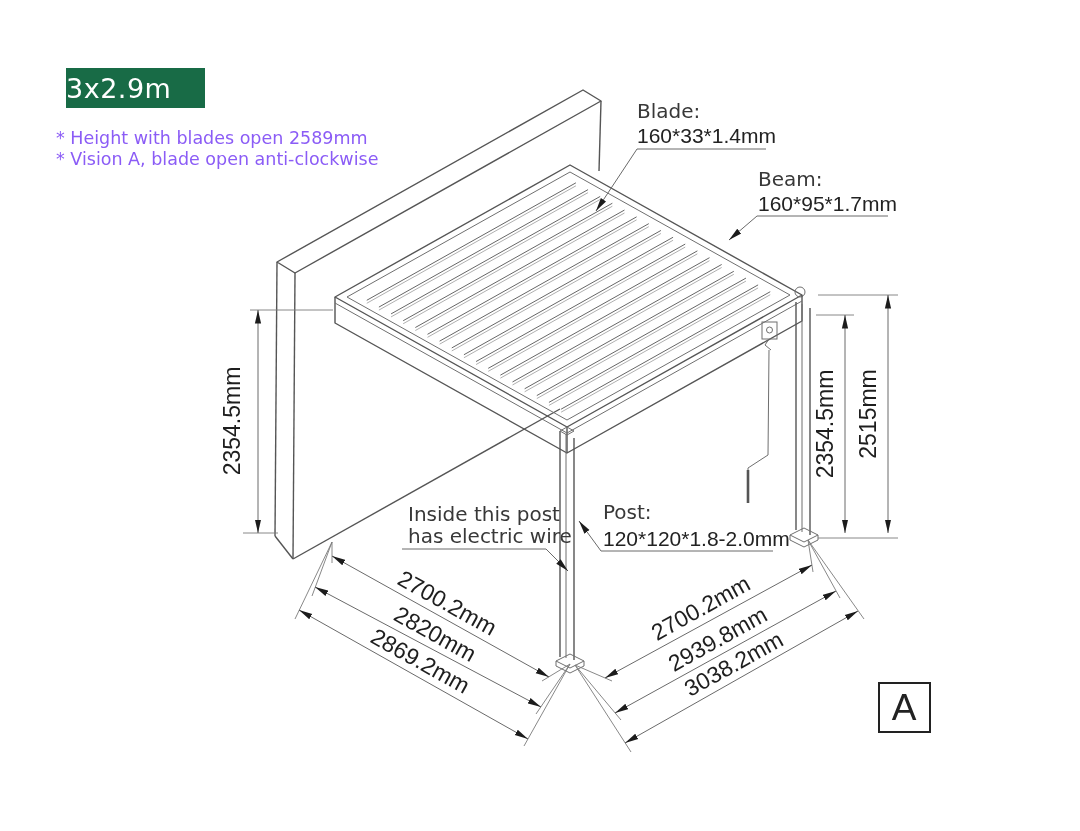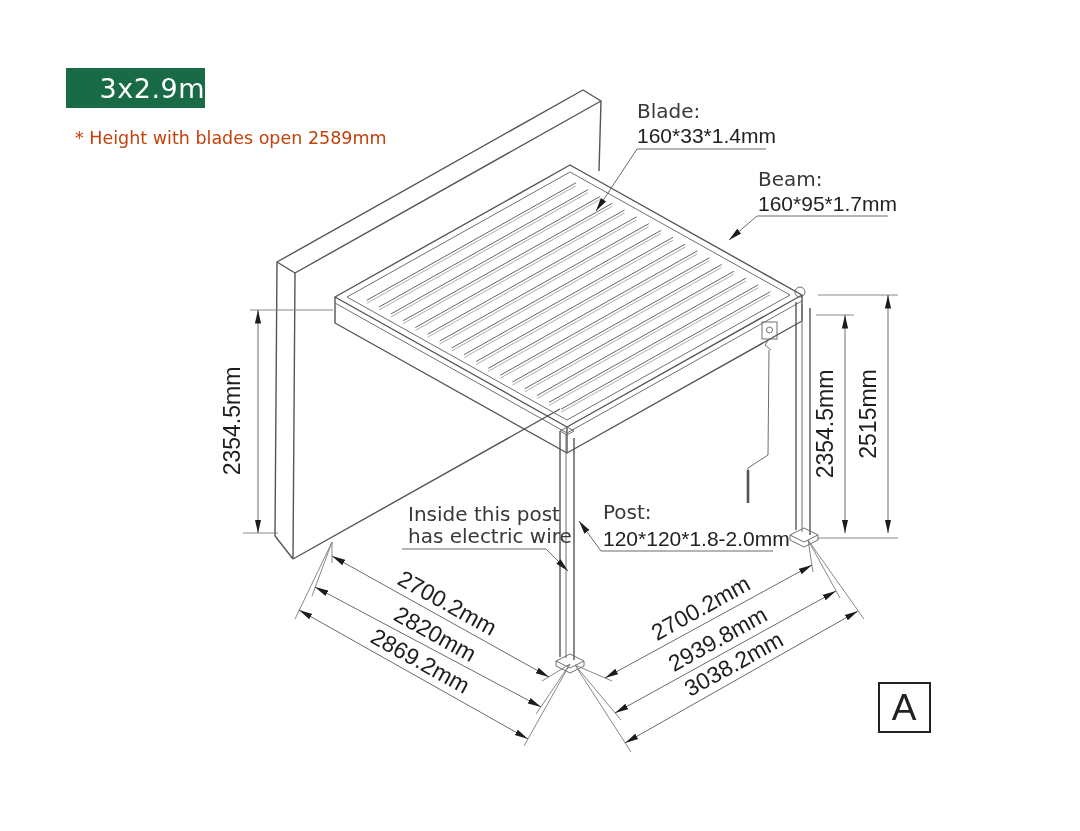--- a/index.html
+++ b/index.html
@@ -1,22 +1,22 @@
 <!DOCTYPE html>
 <html><head>
 <meta charset="utf-8">
 <style>
   html,body{margin:0;padding:0;background:#ffffff;}
   body{width:1080px;height:831px;position:relative;overflow:hidden;
        font-family:"DejaVu Sans",sans-serif;}
   .stage{position:absolute;inset:0;}
   .badge{position:absolute;left:66px;top:68px;width:139px;height:40px;
-         display:flex;align-items:center;justify-content:flex-end;
+         display:flex;align-items:center;justify-content:flex-start;
          color:#ffffff;font-size:27px;letter-spacing:0.5px;}
-  .notes{position:absolute;left:75px;top:128px;color:#c2410c;
+  .notes{position:absolute;left:56px;top:128px;color:#8b5cf6;
          font-size:17.5px;line-height:20.5px;white-space:nowrap;}
   .notes .indent{padding-left:17px;}
   svg{position:absolute;left:0;top:0;}
   svg text{fill:#222222;}
   .dimtxt{font-family:"Liberation Sans",sans-serif;font-size:23px;fill:#1e1e1e;}
   .lbltxt{font-family:"DejaVu Sans",sans-serif;font-size:20px;fill:#383838;}
   .valtxt{font-family:"Liberation Sans",sans-serif;font-size:21px;fill:#222222;}
   .viewtxt{font-family:"Liberation Sans",sans-serif;font-size:37px;fill:#222222;}
   .struct{stroke:#555555;stroke-width:1.4;fill:none;stroke-linejoin:round;}
   .thin{stroke:#6f6f6f;stroke-width:1;fill:none;}
@@ -28,20 +28,21 @@
 <body>
 
 <div class="stage">
 
   <div class="badge" id="badge" style="background: rgb(24, 107, 70);">
     <span>3x2.9m</span>
   </div>
 
   <div class="notes">
     <div>* Height with blades open 2589mm</div>
+    <div>* Vision A, blade open anti-clockwise</div>
   </div>
 
   <svg width="1080" height="831" viewBox="0 0 1080 831">
     <defs>
       <marker id="arr" markerUnits="userSpaceOnUse" markerWidth="15" markerHeight="8" refX="13.5" refY="4" orient="auto-start-reverse">
         <path d="M13.5,4 L0,0.9 L0,7.1 Z" fill="#1c1c1c"></path>
       </marker>
     </defs>
 
     <g>

